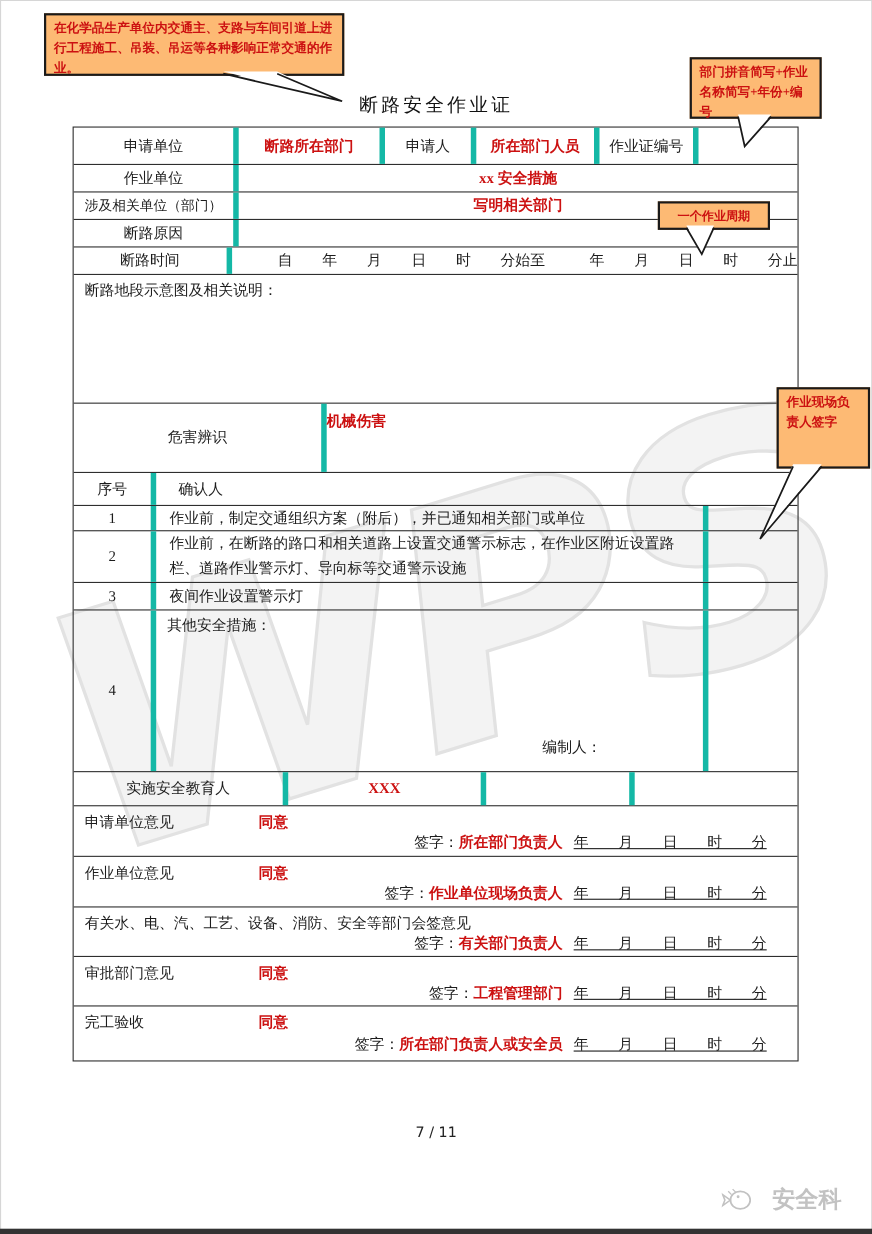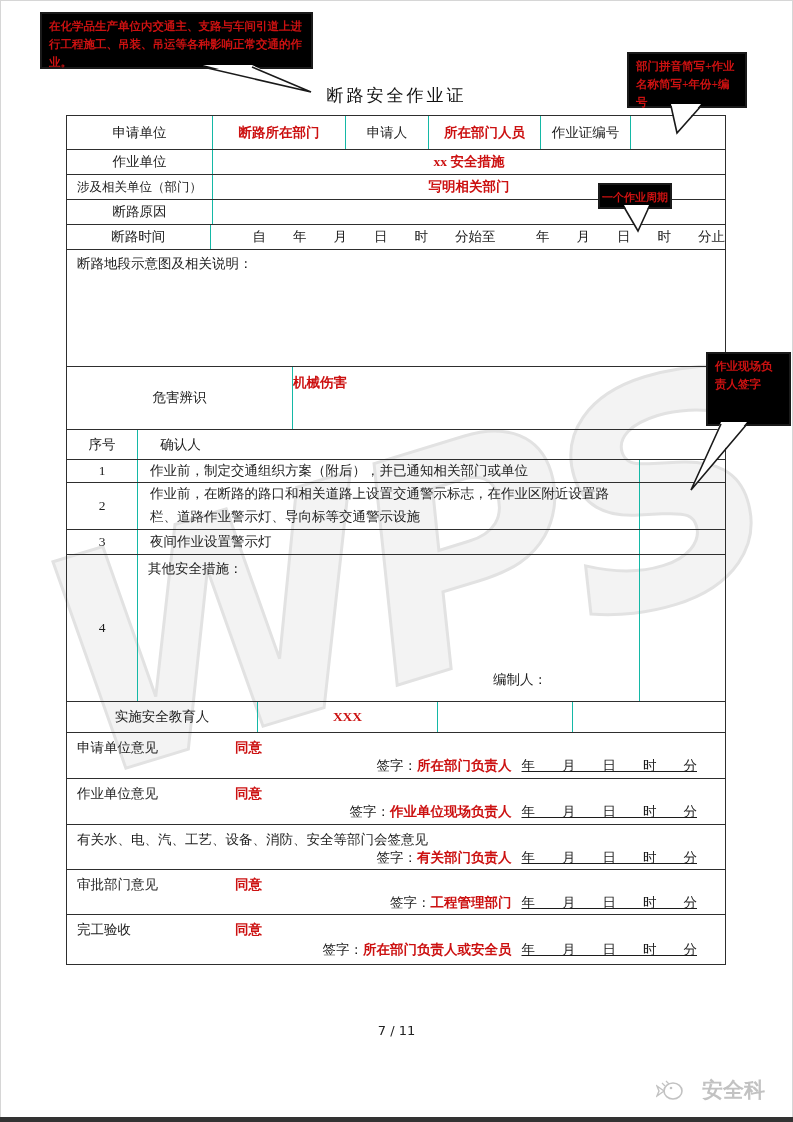--- a/index.html
+++ b/index.html
@@ -5,39 +5,39 @@
   html,body{margin:0;padding:0;background:#fff;}
   .page{position:relative;width:793px;height:1122px;background:#fff;overflow:hidden;
         font-family:"Liberation Serif","DejaVu Serif",serif;color:#1c1c1c;
         box-shadow:inset 0 0 0 1px #d6d6d6;}
   
   .watermark{position:absolute;left:40px;top:400px;z-index:0;
     font-family:"DejaVu Sans",sans-serif;font-weight:bold;font-style:italic;
     font-size:300px;letter-spacing:-12px;color:#f3f3f3;
     -webkit-text-stroke:3px #e2e2e2;transform:rotate(-17deg);user-select:none;}
   
-  .callout{position:absolute;z-index:2;background:#000000;border:2px solid #1a1a1a;
+  .callout{position:absolute;z-index:2;background:#fdba74;border:2px solid #1a1a1a;
     color:#cc1111;font-weight:bold;font-size:11.5px;line-height:1.55;
     padding:4px 7px;box-sizing:border-box;}
   .co-def{left:40px;top:12px;width:273px;height:57px;}
   .co-permit{left:627px;top:52px;width:120px;height:56px;}
-  .co-cycle{left:598px;top:183px;width:74px;height:26px;text-align:center;padding:4px 2px;font-size:11px;}
+  .co-cycle{left:598px;top:183px;width:102px;height:26px;text-align:center;padding:4px 2px;font-size:11px;}
   .co-confirm{left:706px;top:352px;width:85px;height:74px;}
   .co-reason{left:294px;top:194px;width:239px;height:26px;text-align:center;
     padding:4px 2px;font-size:12px;z-index:2;}
   .tails{position:absolute;left:0;top:0;z-index:3;pointer-events:none;}
   
   .title{position:absolute;left:0;top:84px;width:793px;text-align:center;z-index:1;
     font-size:17px;font-weight:normal;letter-spacing:3px;margin:0;color:#111;}
   
   .form{position:absolute;left:66px;top:115px;width:660px;z-index:1;
     border:1px solid #2e2e2e;box-sizing:border-box;font-size:13.5px;}
   .row{display:flex;border-top:1px solid #2e2e2e;box-sizing:border-box;}
   .row:first-child{border-top:none;}
-  .cell{border-left:1px solid #14b8a6;box-sizing:border-box;position:relative;}
+  .cell{border-left:5px solid #14b8a6;box-sizing:border-box;position:relative;}
   .cell:first-child{border-left:none;}
   .c{display:flex;align-items:center;justify-content:center;text-align:center;}
   .red{color:#cc1111;font-weight:bold;}
   .pre{white-space:pre;}
   .h33{height:33px;} .h25{height:25px;} .h117{height:117px;} .h63{height:63px;}
   .h30{height:30px;} .h23{height:23px;} .h47{height:47px;} .h147{height:147px;}
   .h31{height:31px;} .h46{height:46px;} .h45{height:45px;} .h50{height:50px;}
   .topleft{padding:5px 10px;box-sizing:border-box;}
   .meas-text{padding:2px 12px;display:flex;align-items:center;line-height:1.7;}
   .op{flex-direction:column;display:flex;justify-content:space-between;

